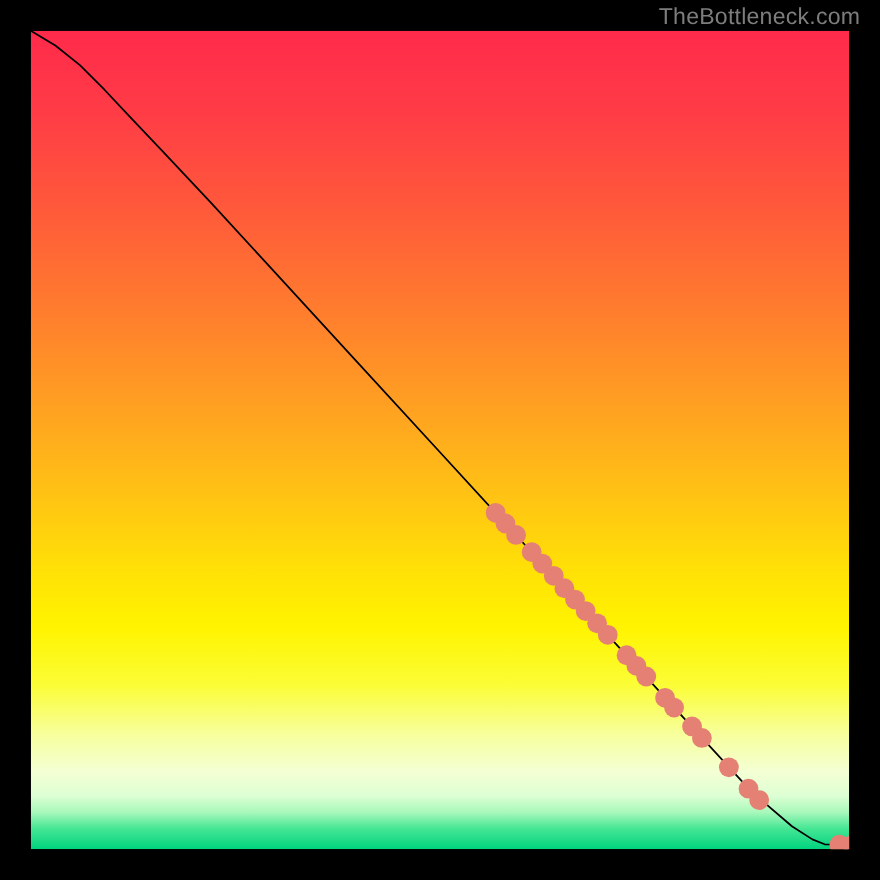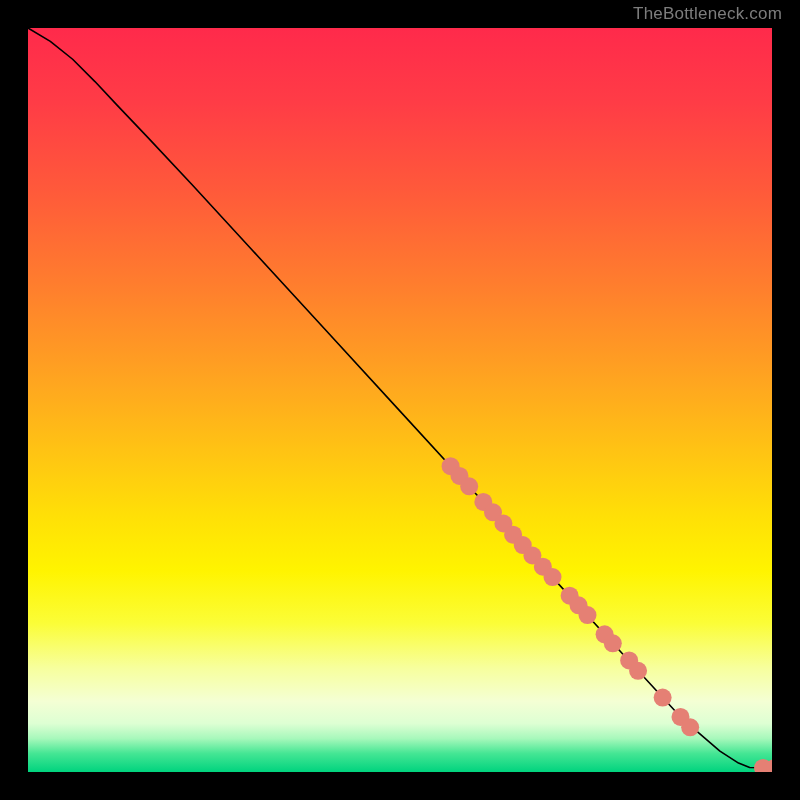--- a/index.html
+++ b/index.html
@@ -15,21 +15,21 @@
     position: relative;
     width: 800px;
     height: 800px;
     background: #000;
   }
   .attribution {
     position: absolute;
     top: 4px;
     right: 18px;
     color: #7d7d7d;
-    font-size: 17px;
+    font-size: 21px;
     font-weight: 400;
     letter-spacing: 0.2px;
     z-index: 10;
   }
   .plot {
     position: absolute;
     left: 28px;
     top: 28px;
     width: 744px;
     height: 744px;

